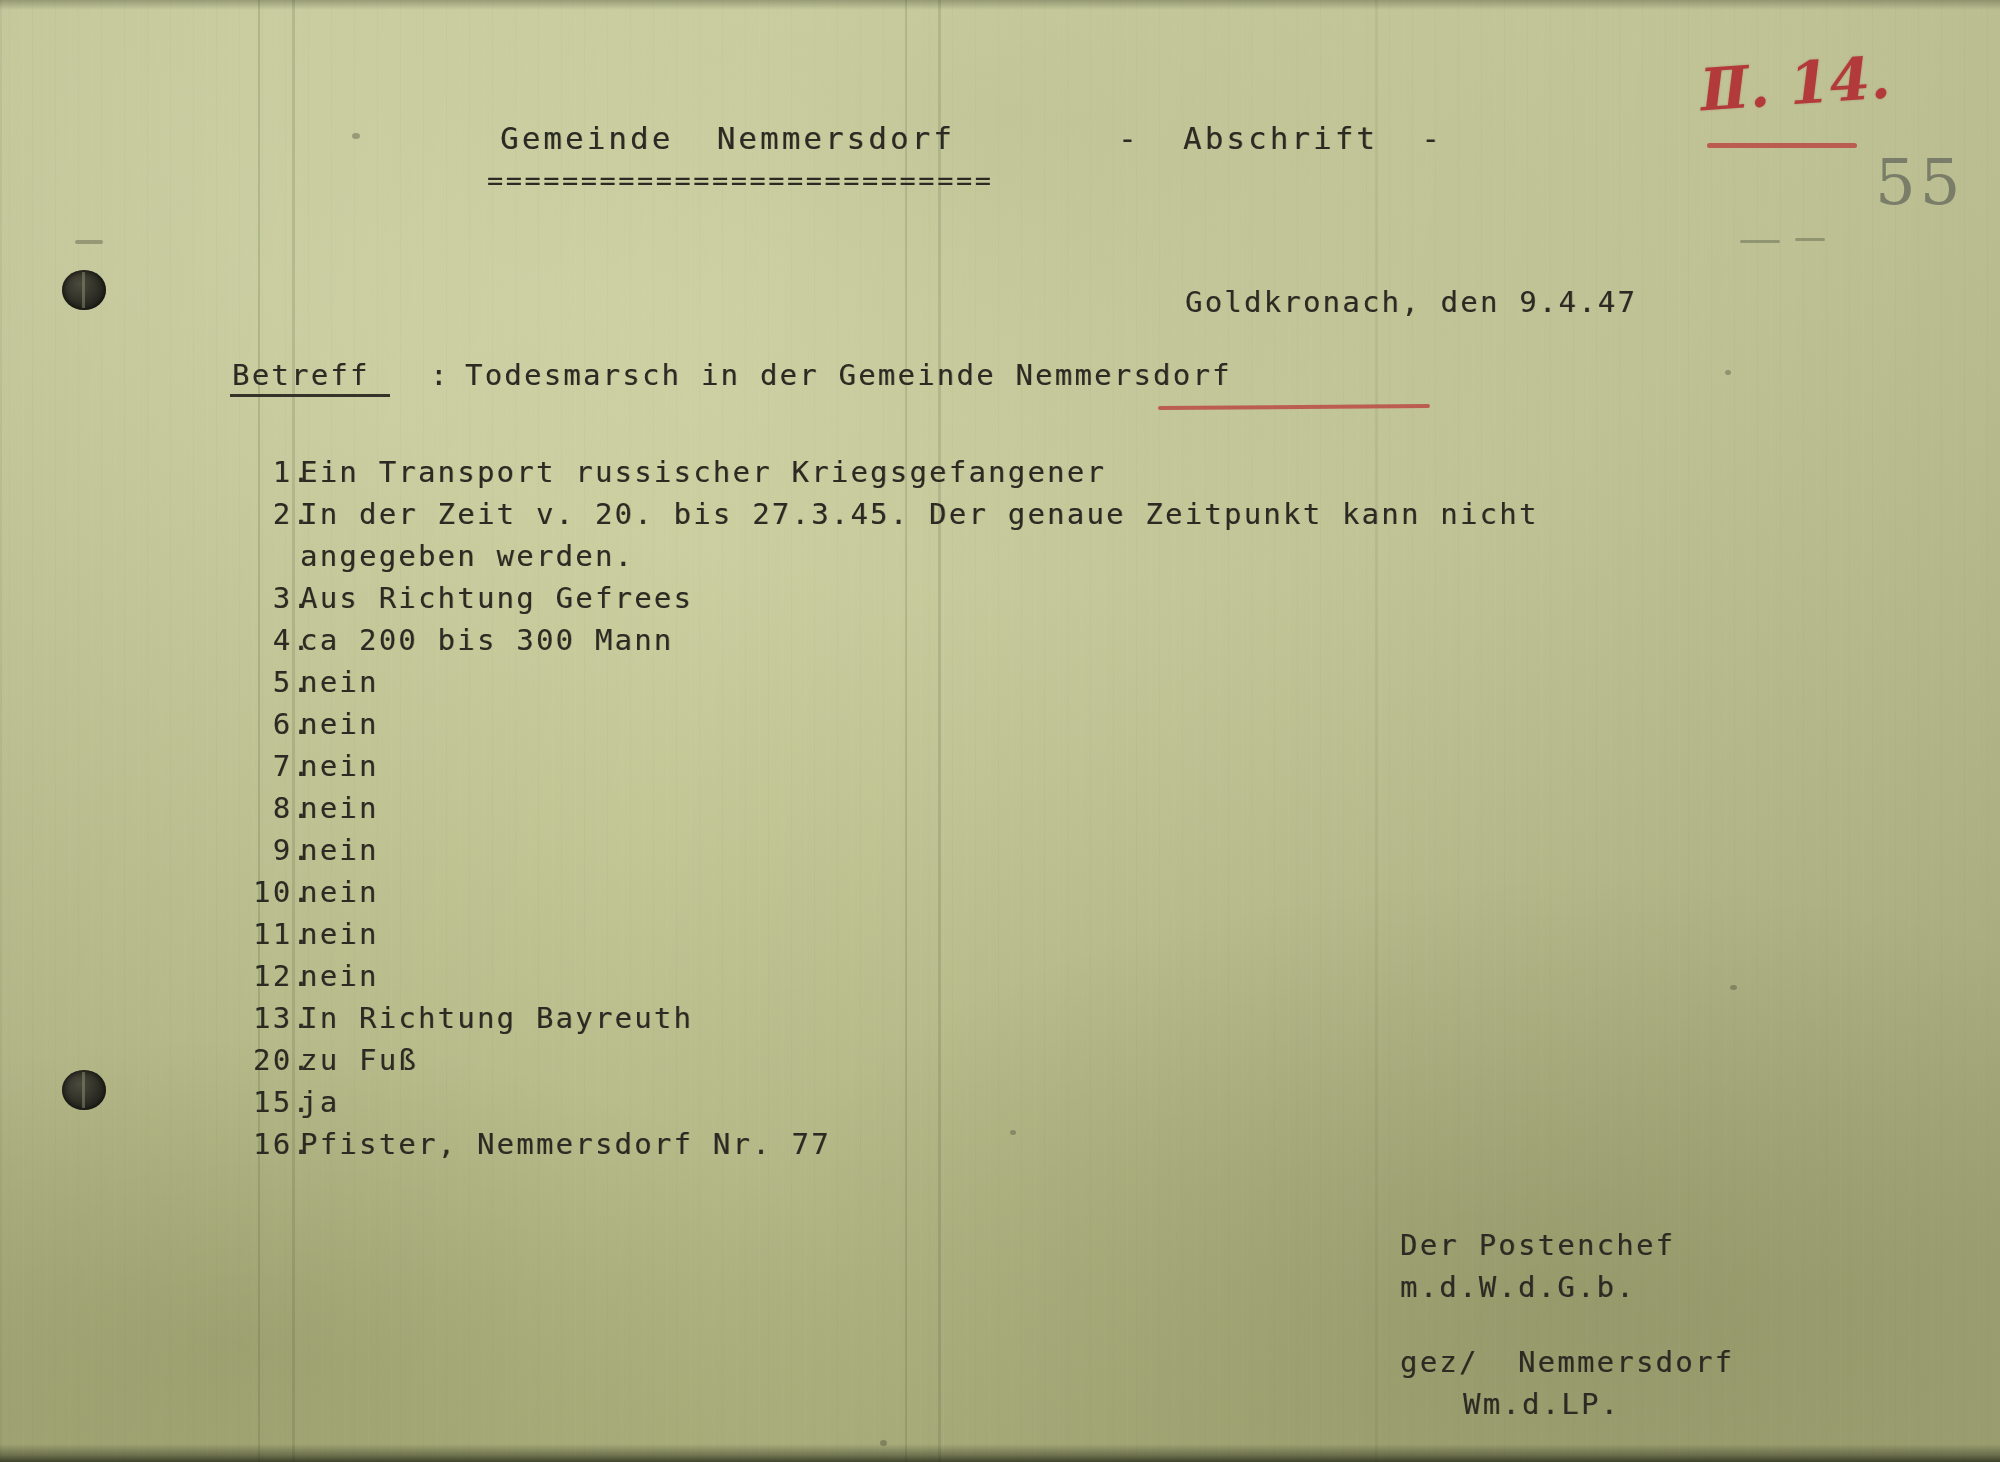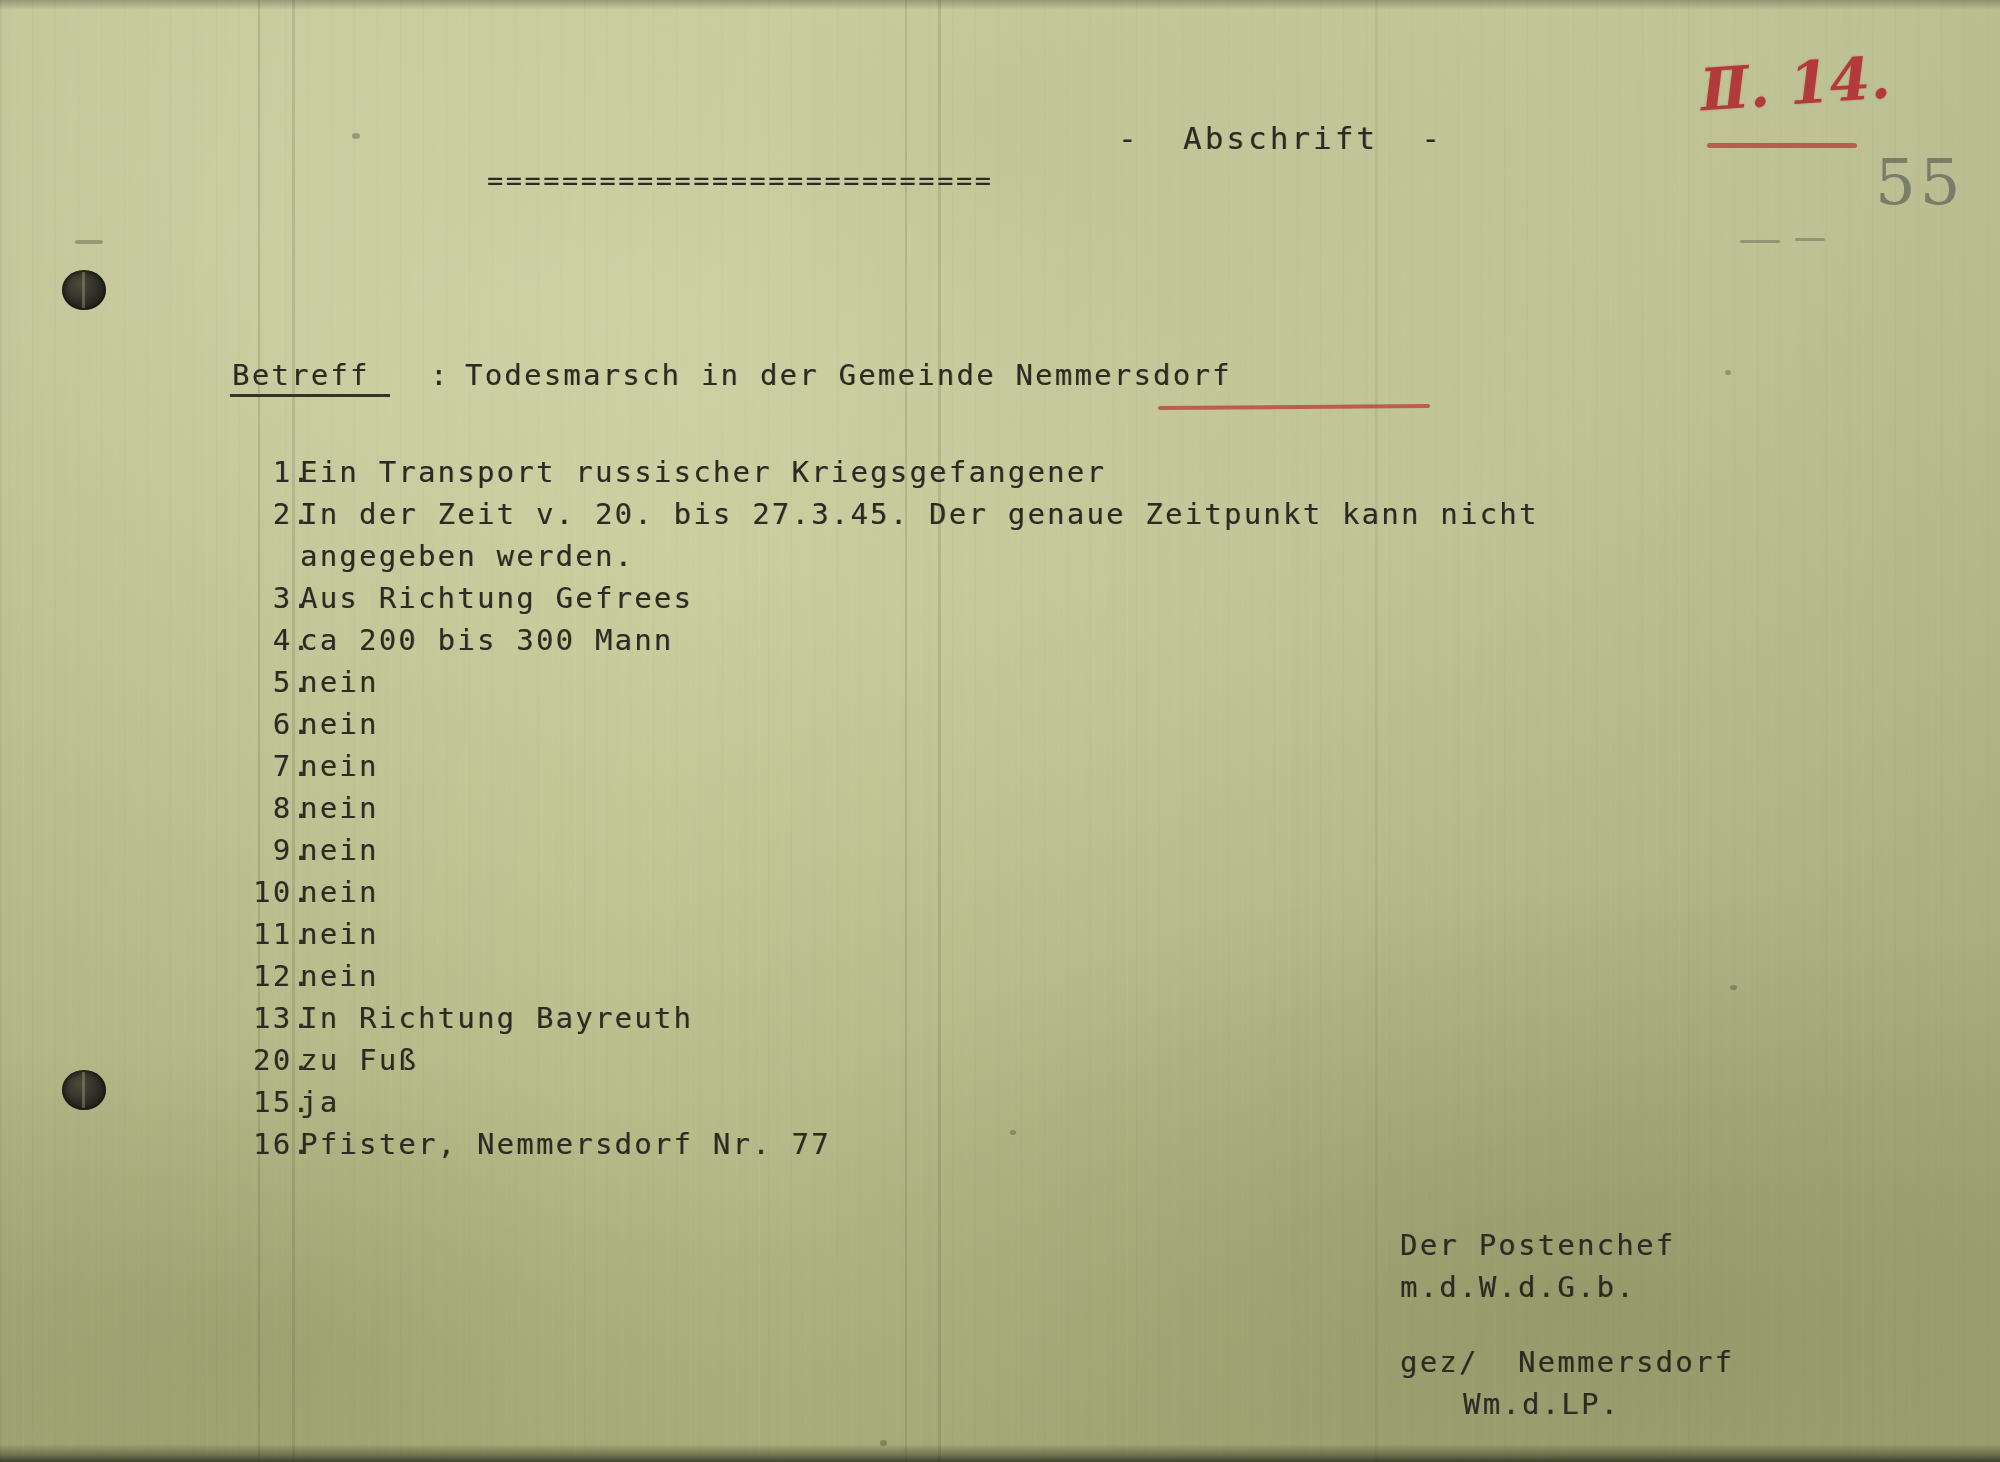--- a/index.html
+++ b/index.html
@@ -186,33 +186,35 @@
 
   <div id="mottle"></div>
 
   <div class="punch" style="top:270px">
       <div class="slot"></div>
     </div>
   <div class="punch" style="top:1070px">
       <div class="slot"></div>
     </div>
 
+  <div class="tw big" style="left:500px; top:120px;">Gemeinde  Nemmersdorf</div>
 
   <div class="tw big" style="left:1118px; top:120px;">-  Abschrift  -</div>
 
   <div class="eqline" style="left:487px; top:165px; letter-spacing:2.5px;">===========================</div>
 
   <div class="red-annot" style="left:1700px; top:50px;">Ⅱ. 14.</div>
   <div class="red-underline" style="left:1707px; top:143px; width:150px;"></div>
 
   <div class="pagenum" style="left:1875px; top:145px;">55</div>
 
   <div class="pencil-dash" style="left:1740px; top:240px; width:40px;"></div>
   <div class="pencil-dash" style="left:1795px; top:238px; width:30px;"></div>
 
+  <div class="tw" style="left:1185px; top:285px;">Goldkronach, den 9.4.47</div>
 
   <div class="tw" style="left:232px; top:358px;">Betreff</div>
   <div class="underscore" style="left:230px; top:394px; width:160px;"></div>
 
   <div class="tw" style="left:430px; top:358px;">:</div>
 
   <div class="tw" style="left:465px; top:358px;">Todesmarsch in der Gemeinde Nemmersdorf</div>
 
   <div class="red-underline wavy" style="left:1158px; top:405px; width:272px;"></div>
 

